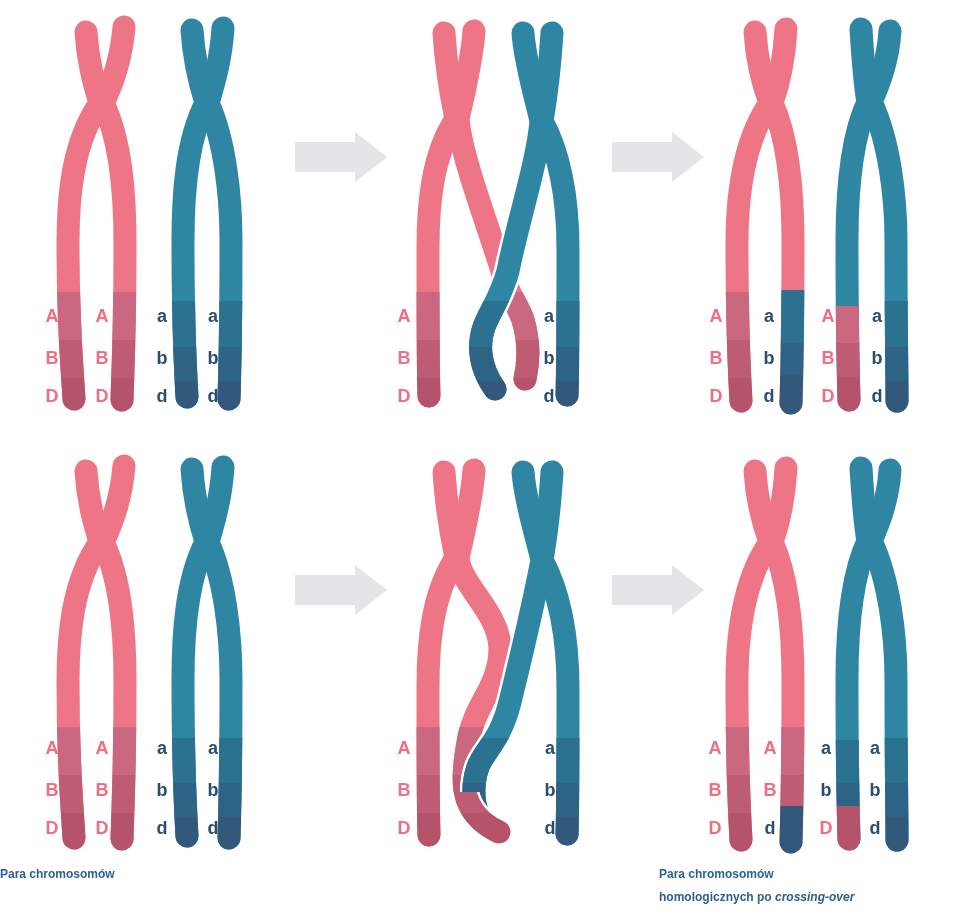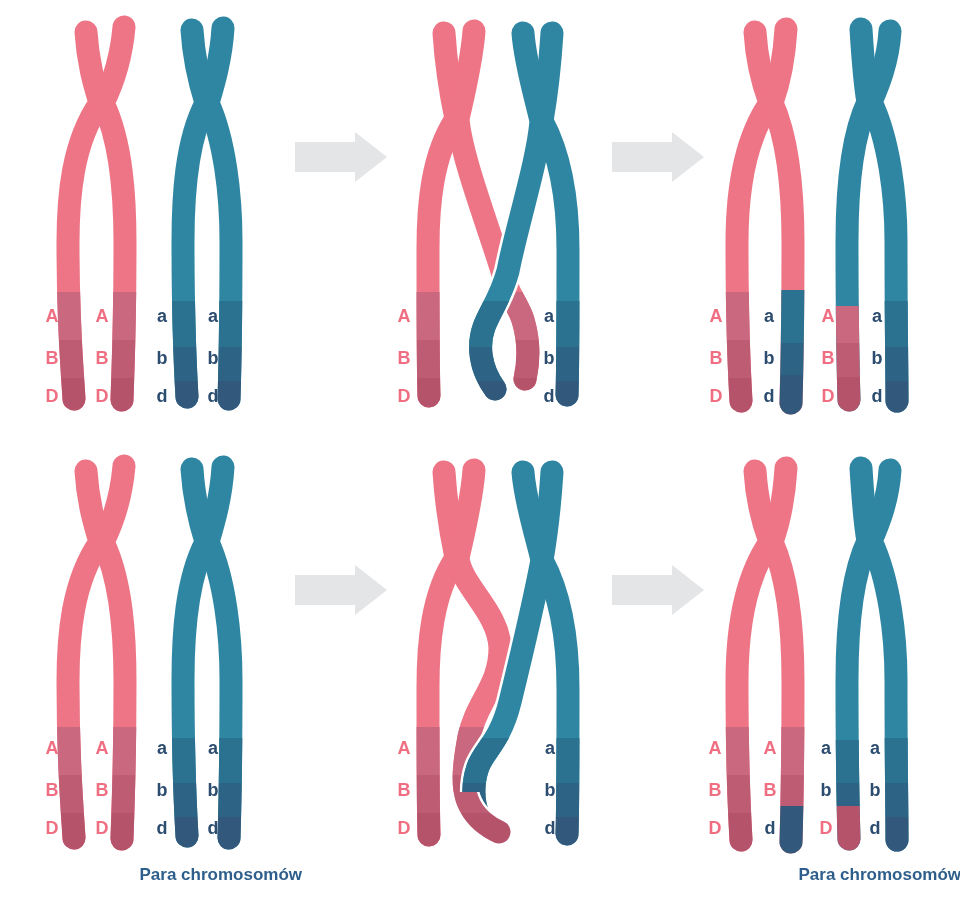--- a/index.html
+++ b/index.html
@@ -4,22 +4,22 @@
 <style>
   html,body{margin:0;padding:0}
   body{background:#ffffff;font-family:"Liberation Sans",sans-serif}
   #stage{position:relative;width:960px;height:914px;background:#fff;overflow:hidden}
   #diagram{position:absolute;left:0;top:0}
   .chromatid{fill:none;stroke-width:23;stroke-linecap:round;stroke-linejoin:round}
   .outline{stroke-width:28;stroke:var(--outline)}
   text.gene{font-family:"Liberation Sans",sans-serif;font-weight:bold;font-size:18px;text-anchor:middle}
   .gene.up{fill:var(--labelPink)}
   .gene.low{fill:var(--labelNavy)}
-  .caption{position:absolute;width:302px;text-align:right;color:var(--caption);
-           font-weight:bold;font-size:17px;line-height:23px}
+  .caption{position:absolute;width:302px;text-align:left;color:var(--caption);
+           font-weight:bold;font-size:12px;line-height:23px}
   .caption i{font-style:italic}
   #cap-before{left:0;top:863px}
   #cap-after{left:659px;top:863px}
 </style>
 </head>
 <body>
 
 <div id="stage">
   <svg id="diagram" width="960" height="914" viewBox="0 0 960 914">
     <defs id="defs">
@@ -439,14 +439,15 @@
         <text x="875" y="834" class="gene low">d</text>
       </g>
   </svg>
 
   <div class="caption" id="cap-before">
     <div>Para chromosomów</div>
   </div>
 
   <div class="caption" id="cap-after">
     <div>Para chromosomów</div>
+    <div><span>homologicznych po </span><i>crossing-over</i></div>
   </div>
 </div>
 
 </body></html>

